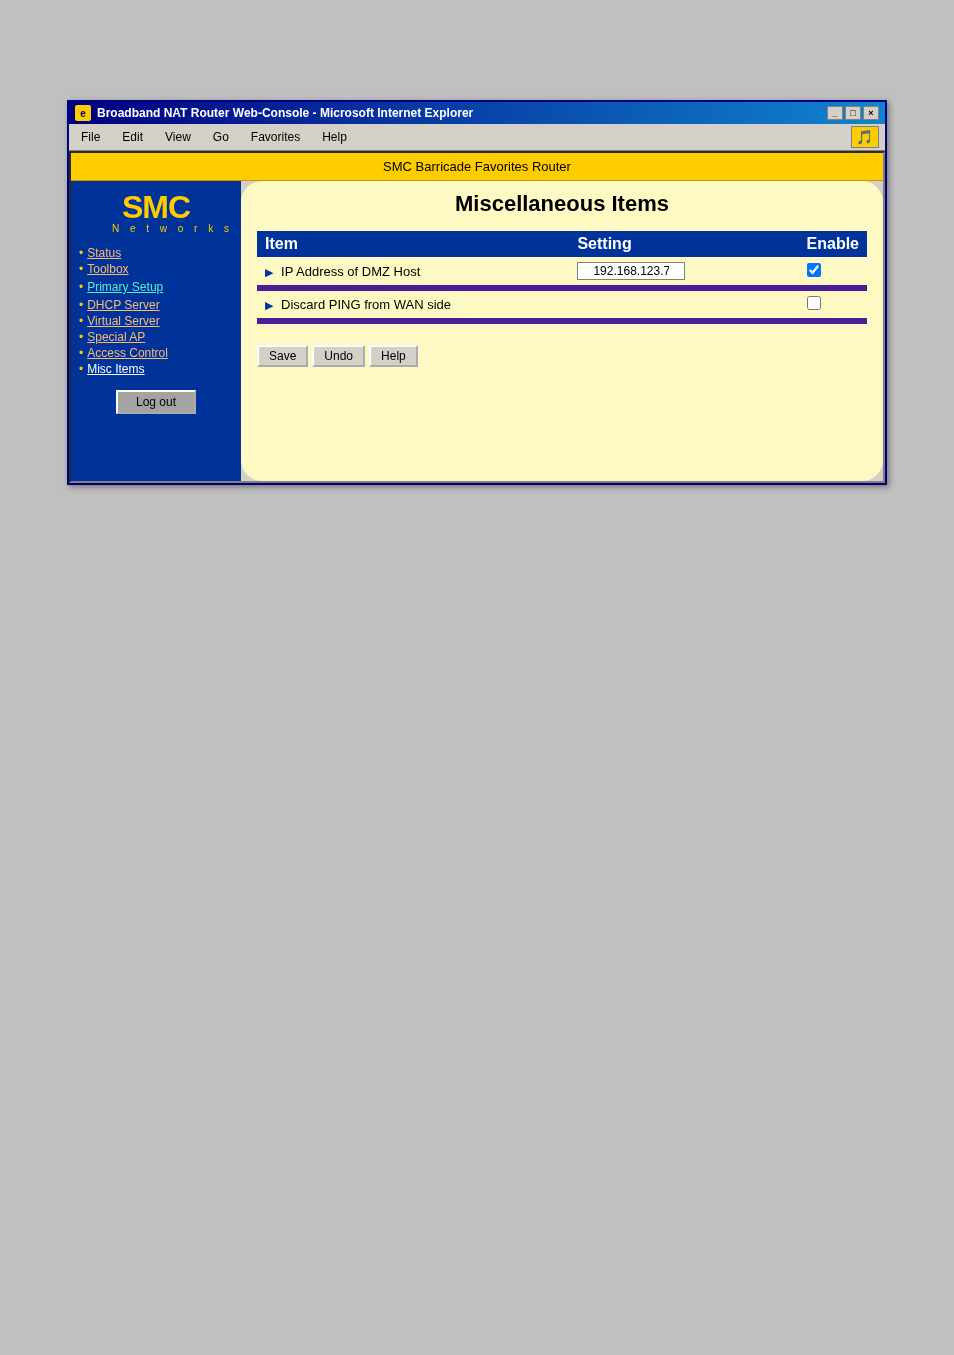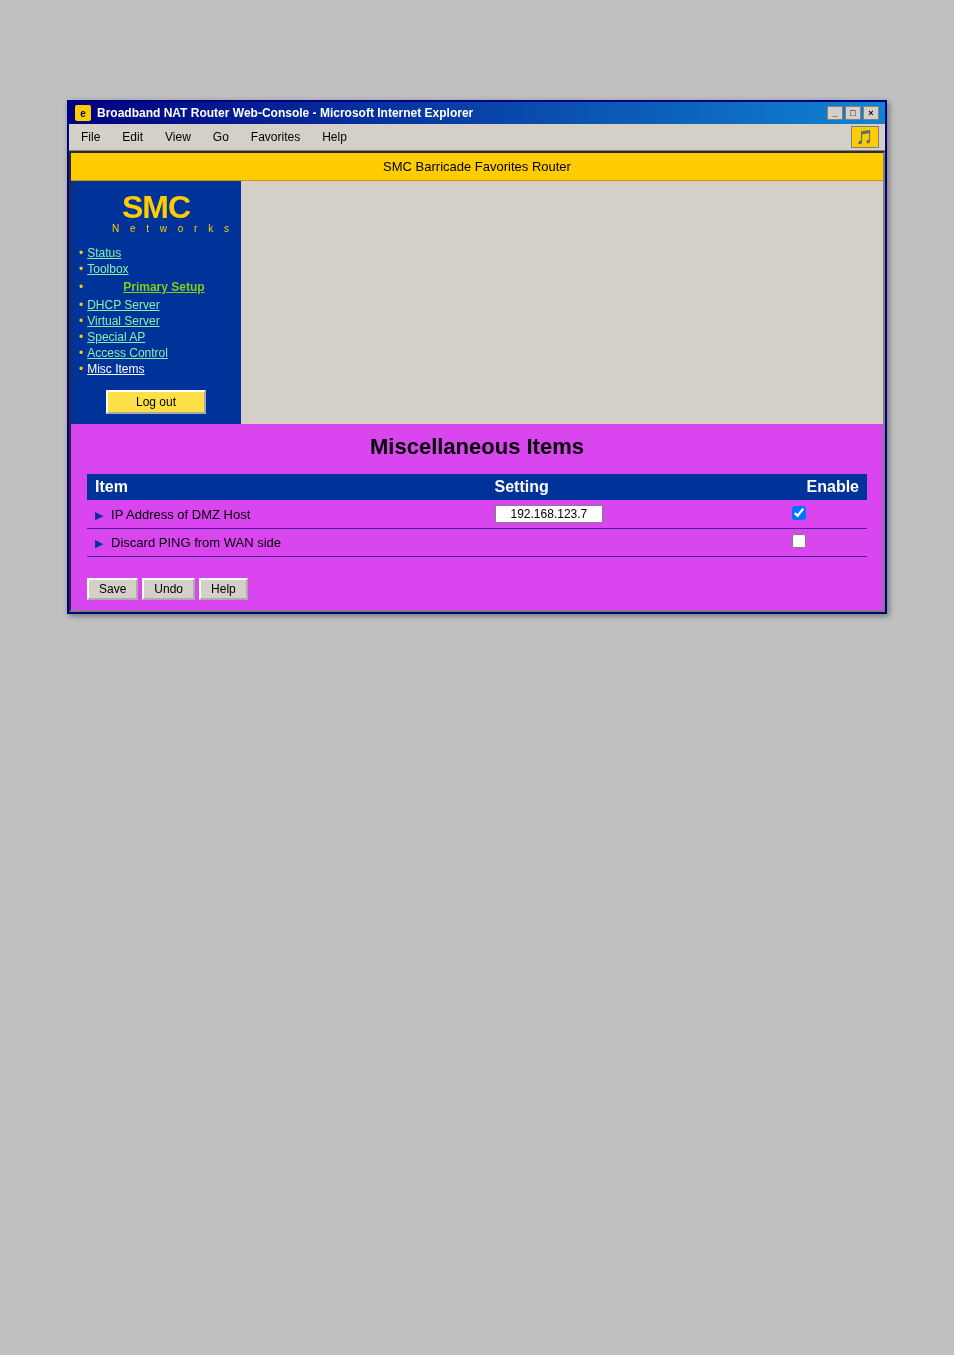--- a/index.html
+++ b/index.html
@@ -113,21 +113,20 @@
       padding: 6px;
       font-size: 13px;
       color: #000;
       border-bottom: 1px solid #cc9900;
     }
 
     
     .main-layout {
       display: flex;
       min-height: 300px;
-      flex-direction: column;
     }
 
     
     .sidebar {
       width: 170px;
       background: #003399;
       padding: 10px 8px;
       flex-shrink: 0;
     }
     .smc-logo {
@@ -157,48 +156,49 @@
       margin-bottom: 2px;
       display: flex;
       align-items: center;
       gap: 4px;
     }
     .nav-bullet {
       color: #ffcc00;
       font-size: 12px;
     }
     .nav-link {
-      color: #86efac;
+      color: #fdba74;
       text-decoration: underline;
       font-size: 12px;
       cursor: pointer;
     }
     .nav-link.active {
       color: #ffffff;
     }
 
     .logout-btn {
       margin-top: 14px;
       display: block;
-      background: #fde047;
+      background: #a3a3a3;
       border: 2px outset #ffffff;
       padding: 3px 12px;
       font-size: 12px;
       cursor: pointer;
       text-align: center;
-      width: 100px;
+      width: 80px;
       margin-left: auto;
       margin-right: auto;
     }
 
     
     .content-panel {
       flex: 1;
       padding: 10px 16px;
-      background: #d946ef;
+      background: #fef9c3;
+      border-radius: 21px;
     }
 
     .page-title {
       font-size: 22px;
       font-weight: bold;
       text-align: center;
       margin-bottom: 14px;
       color: #000;
     }
 
@@ -213,21 +213,21 @@
       padding: 4px 8px;
       text-align: left;
       font-size: 16px;
       font-weight: bold;
     }
     .misc-table th.center {
       text-align: right;
     }
     .misc-table td {
       padding: 5px 8px;
-      border-bottom: 1px solid #4c1d95;
+      border-bottom: 6px solid #4c1d95;
       vertical-align: middle;
       font-size: 13px;
     }
     .row-arrow {
       color: #003399;
       margin-right: 4px;
       font-size: 11px;
     }
     .text-input {
       border: 1px solid #808080;
@@ -306,21 +306,21 @@
             <li>
               <span class="nav-bullet">•</span>
               <a class="nav-link">Status</a>
             </li>
             <li>
               <span class="nav-bullet">•</span>
               <a class="nav-link">Toolbox</a>
             </li>
             <li style="margin-top:4px;">
               <span class="nav-bullet">•</span>
-              <a class="nav-link" style="font-weight:bold;color:#84cc16;margin-left:36px;">Primary Setup</a>
+              <a class="nav-link" style="font-weight:normal;color:#5eead4;">Primary Setup</a>
             </li>
             <li style="margin-top:4px;">
               <span class="nav-bullet">•</span>
               <a class="nav-link">DHCP Server</a>
             </li>
             <li>
               <span class="nav-bullet">•</span>
               <a class="nav-link">Virtual Server</a>
             </li>
             <li>

